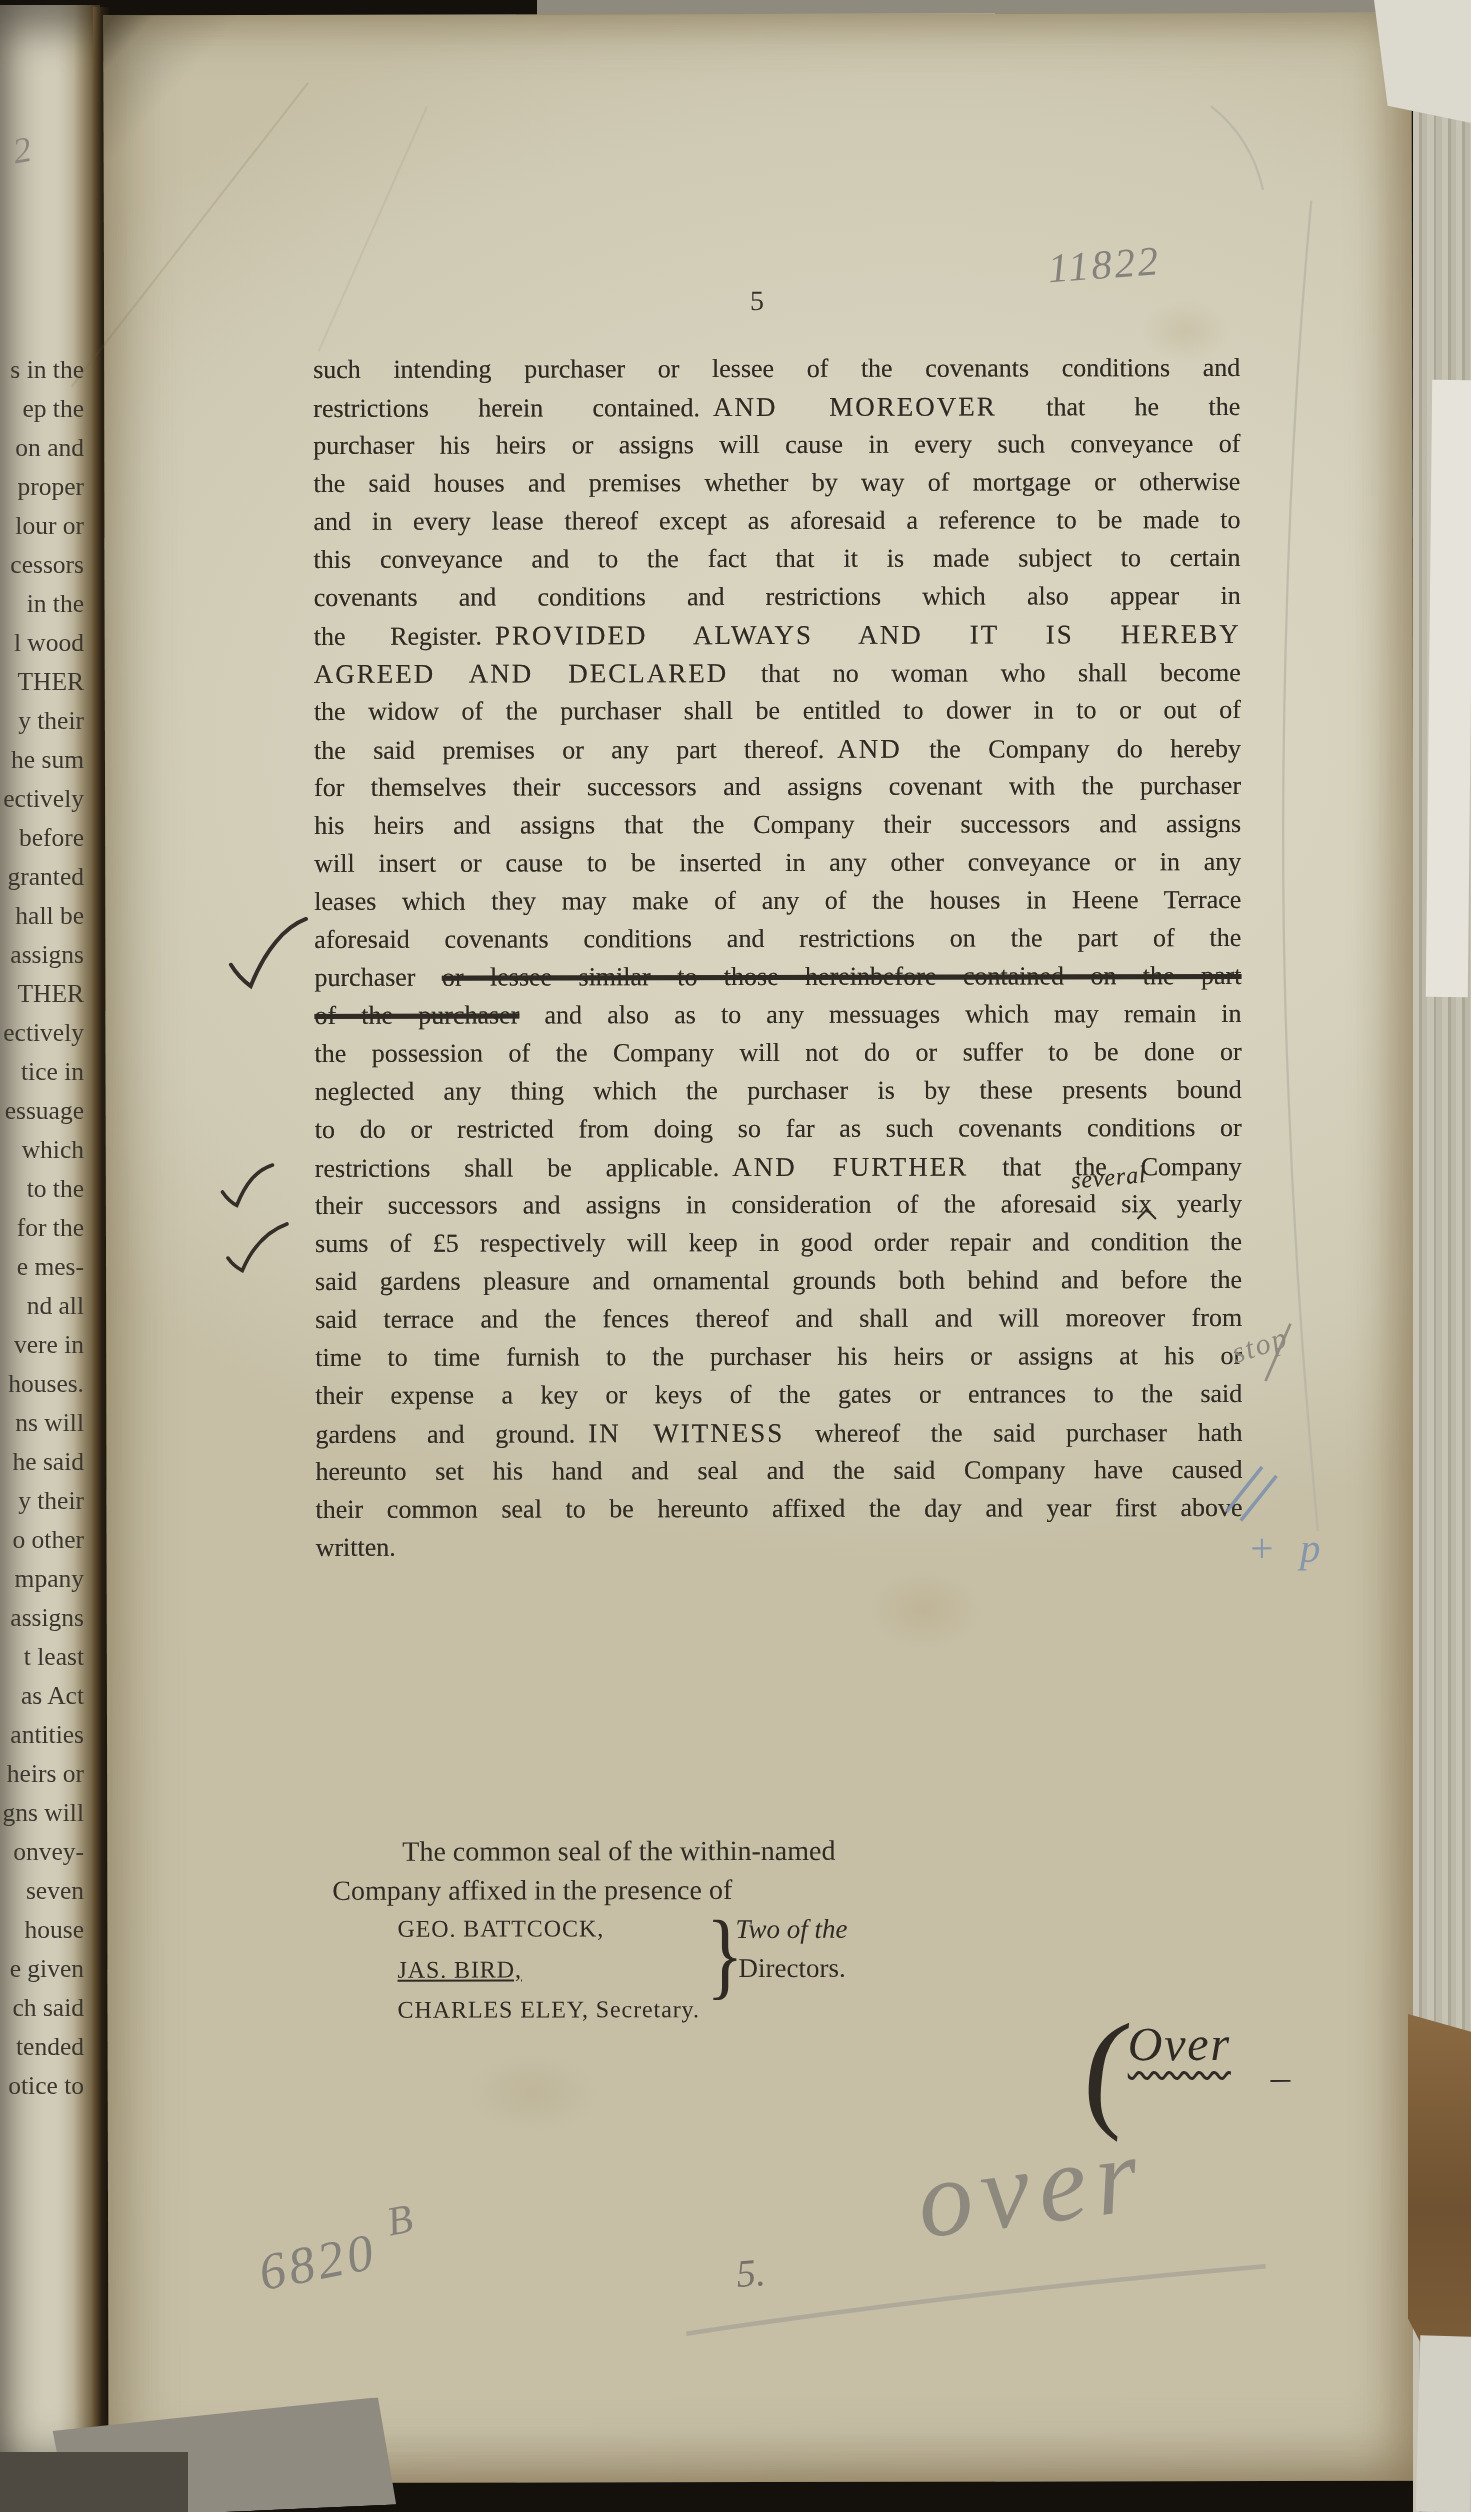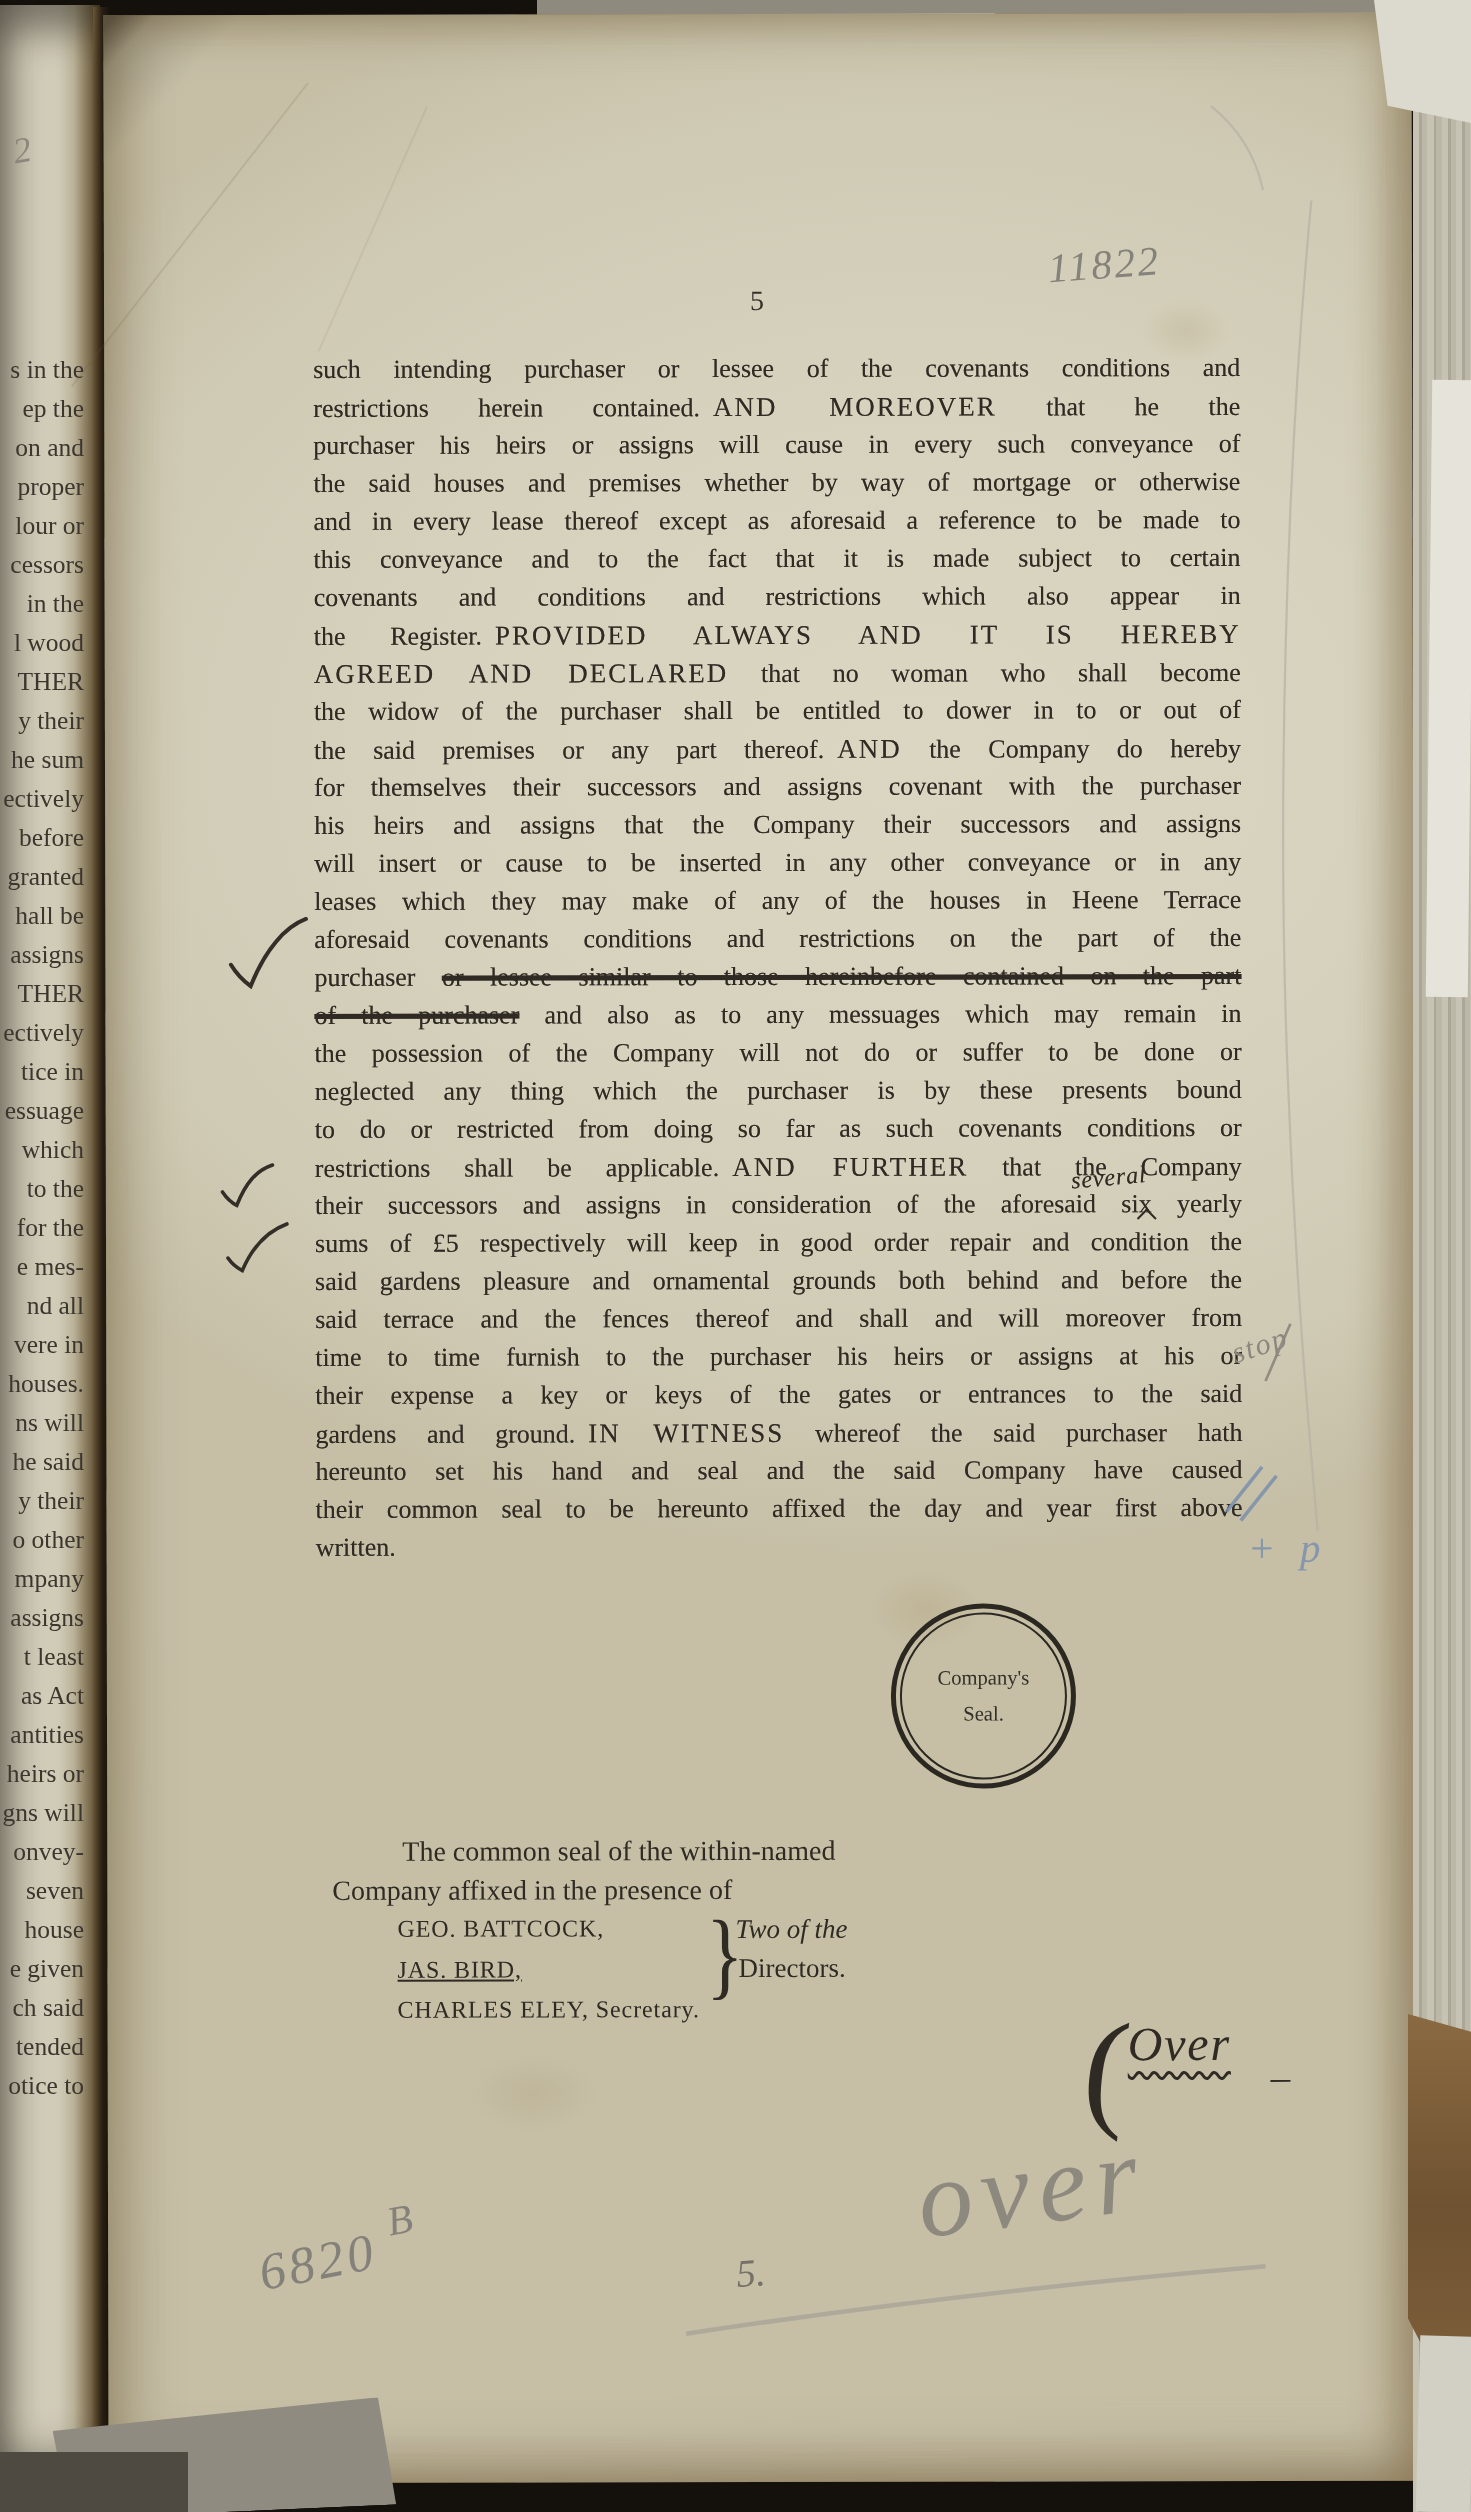--- a/index.html
+++ b/index.html
@@ -209,26 +209,20 @@
       <path d="M1238 104 C1268 128 1288 160 1296 198" fill="none" stroke="#b5b1a4" stroke-width="2.5" opacity=".7"></path>
       <line x1="1296" y1="1530" x2="1324" y2="1466" stroke="#8b877e" stroke-width="3" opacity=".9"></line>
       <line x1="1252" y1="1676" x2="1292" y2="1626" stroke="#7b90ad" stroke-width="4" opacity=".85"></line>
       <line x1="1268" y1="1686" x2="1308" y2="1636" stroke="#7b90ad" stroke-width="4" opacity=".85"></line>
       <path d="M646 2594 C860 2562 1100 2536 1294 2520" fill="none" stroke="#a5a196" stroke-width="5" opacity=".75"></path>
     </svg>
 
     <div class="note-stop">stop</div>
     <div class="note-blue">+ p</div>
 
-    <div class="seal">
-      <div class="seal-inner">
-        <div>Company's</div>
-        <div>Seal.</div>
-      </div>
-    </div>
 
     <div class="att att-1">The common seal of the within-named</div>
     <div class="att att-2">Company affixed in the presence of</div>
     <div class="att att-name att-n1">GEO. BATTCOCK,</div>
     <div class="att att-name att-n2">JAS. BIRD,</div>
     <div class="att att-name att-n3"><span>CHARLES ELEY,</span><span> Secretary.</span></div>
     <div class="att att-brace">}</div>
     <div class="att att-d1">Two of the</div>
     <div class="att att-d2">Directors.</div>
 

